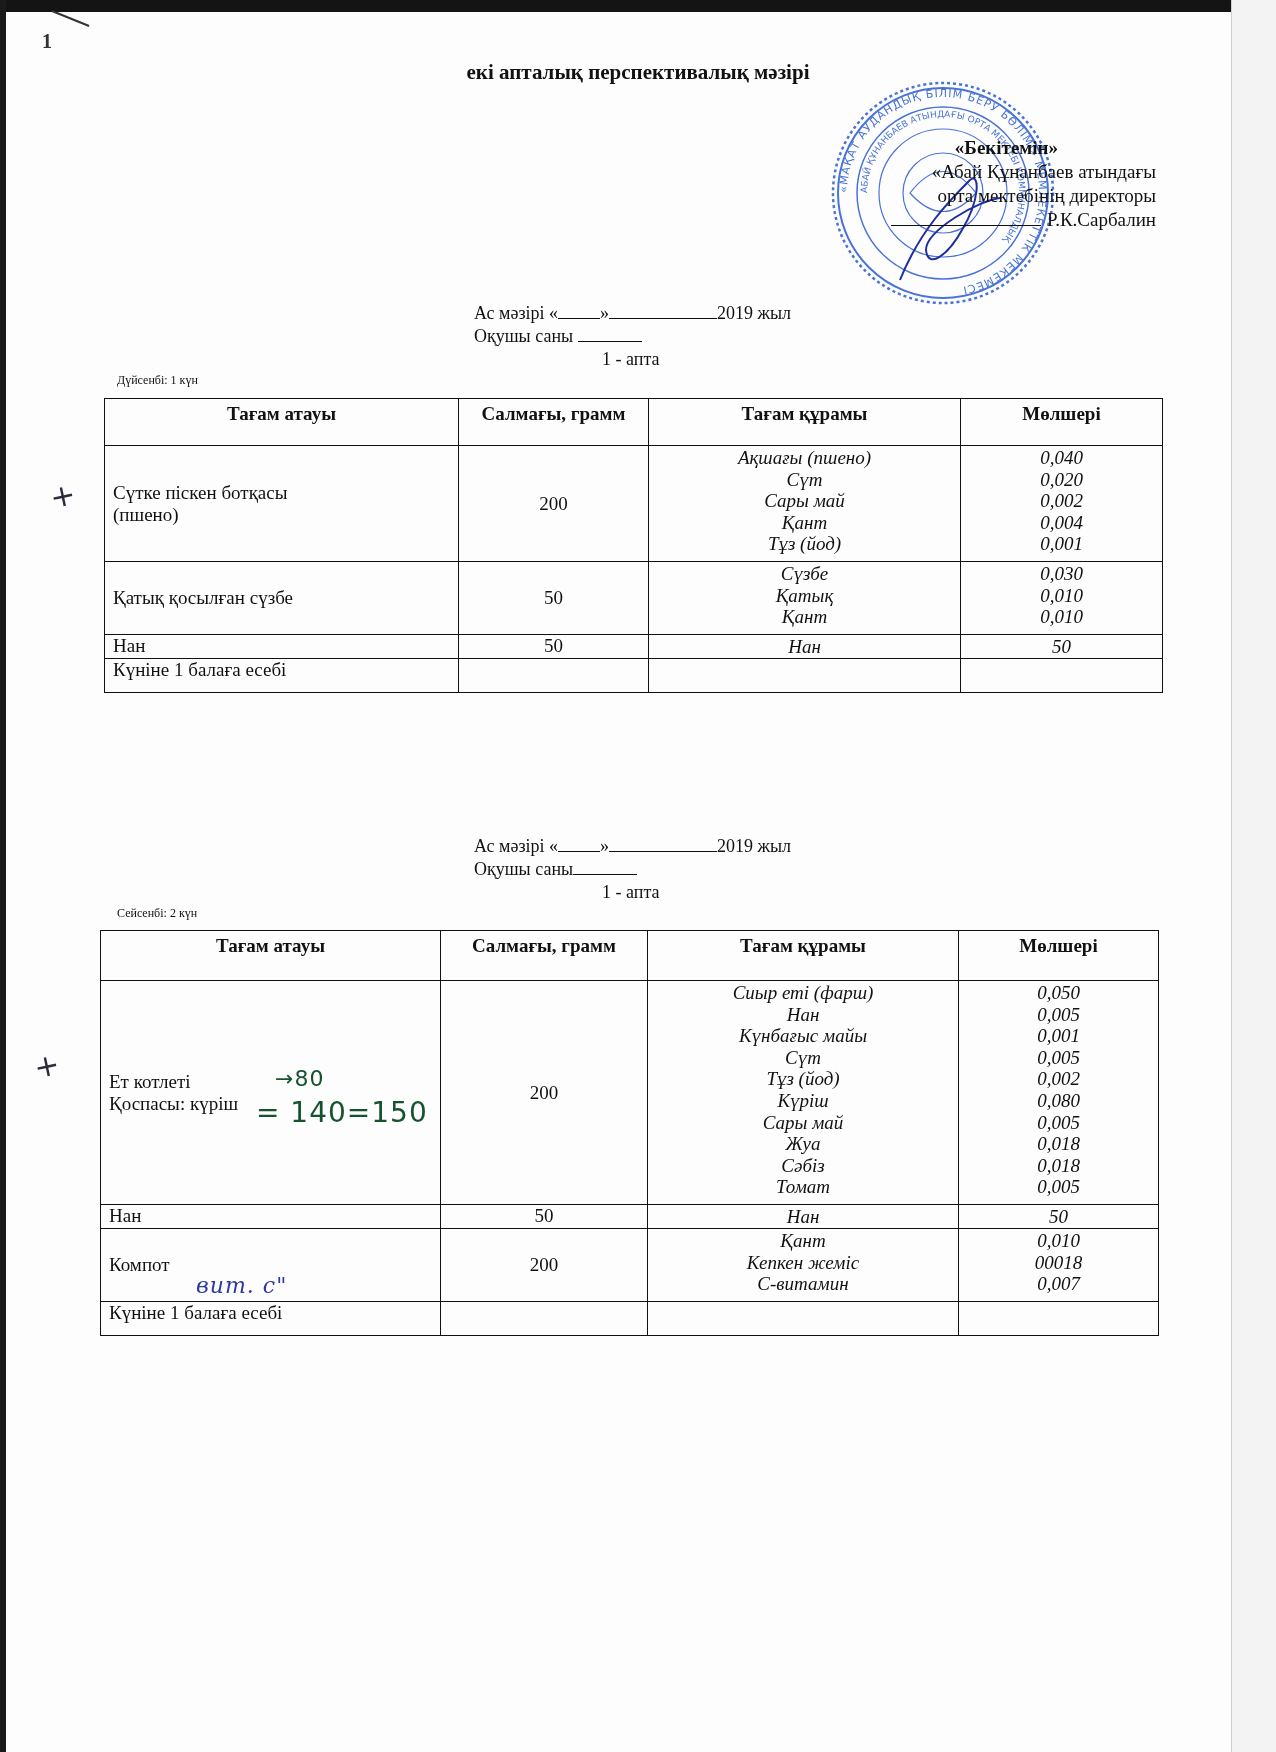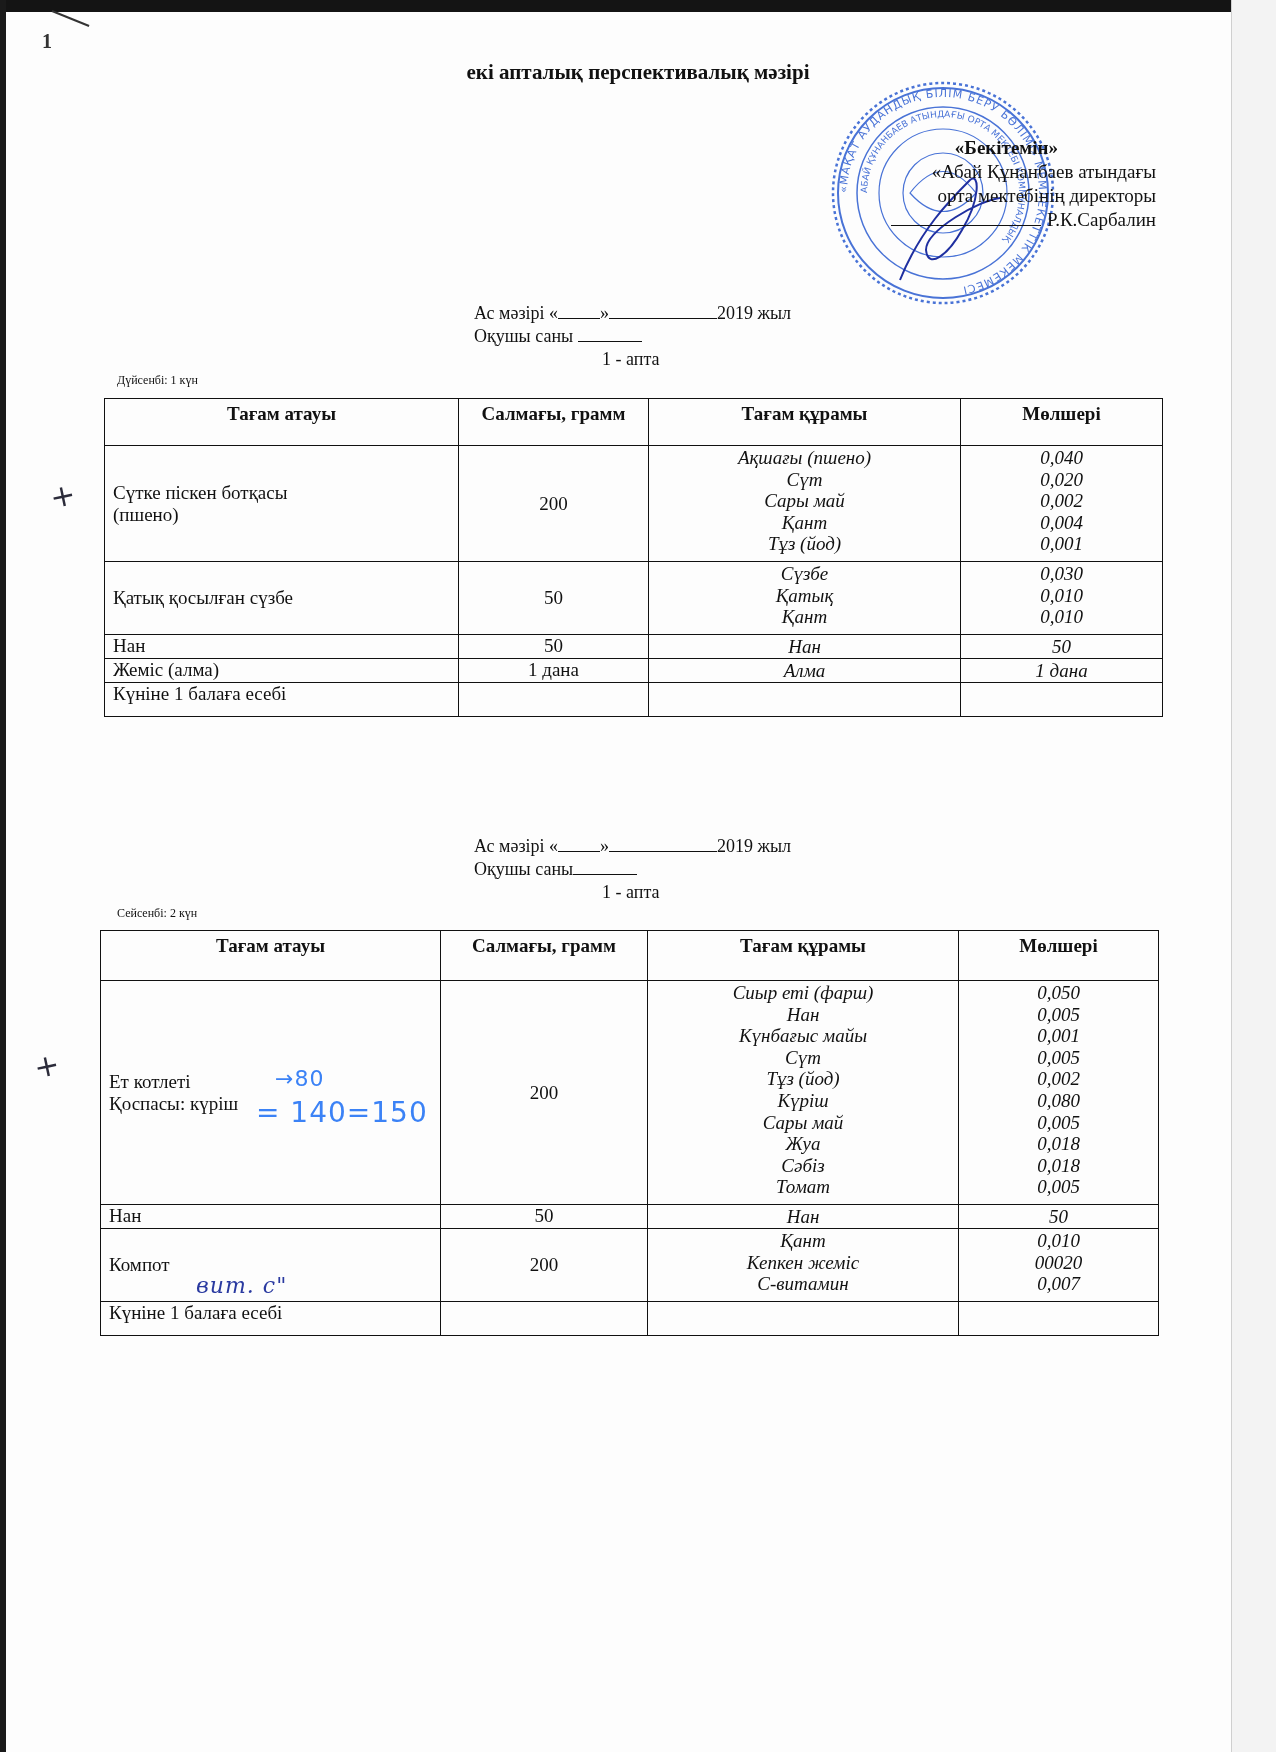--- a/index.html
+++ b/index.html
@@ -31,21 +31,21 @@
 
   table.menu { position: absolute; border-collapse: collapse; font-size: 19px; table-layout: fixed; }
   table.menu td, table.menu th { border: 1.6px solid #111; padding: 0 8px; }
   table.menu th { font-weight: bold; vertical-align: top; padding-top: 4px; text-align: center; }
   table.menu td.dish { text-align: left; vertical-align: middle; line-height: 22px; }
   table.menu td.weight { text-align: center; vertical-align: middle; line-height: 22px; }
   table.menu td.ing, table.menu td.qty { text-align: center; vertical-align: top; line-height: 21.6px; padding-top: 1px; }
   table.menu td.ing div, table.menu td.qty div { height: 21.6px; font-style: italic; }
 
   .margin-mark { position: absolute; font-family: "DejaVu Sans", sans-serif; color: #2b2b3a; font-size: 30px; transform: rotate(-12deg); }
-  .handwriting { position: absolute; font-family: "DejaVu Sans", sans-serif; color: #3b82f6; font-size: 26px; letter-spacing: 1px; }
+  .handwriting { position: absolute; font-family: "DejaVu Sans", sans-serif; color: #14532d; font-size: 26px; letter-spacing: 1px; }
   .handwriting.blue { color: #2a3aa0; font-style: italic; font-family: "DejaVu Serif", serif; font-size: 22px; }
 </style>
 </head>
 <body>
 
 <div class="scan-edge-top"></div>
 <div class="scan-edge-left"></div>
 <div class="scan-edge-right"></div>
 <div class="corner-fold"></div>
 
@@ -147,32 +147,20 @@
           <div>Нан</div>
         </td>
         <td class="weight" style="vertical-align: top;">50</td>
         <td class="ing">
           <div>Нан</div>
         </td>
         <td class="qty">
           <div>50</div>
         </td>
       </tr>
-      <tr style="height: 24px;">
-        <td class="dish" style="vertical-align: top;">
-          <div>Жеміс (алма)</div>
-        </td>
-        <td class="weight" style="vertical-align: top;">1 дана</td>
-        <td class="ing">
-          <div>Алма</div>
-        </td>
-        <td class="qty">
-          <div>1 дана</div>
-        </td>
-      </tr>
       <tr style="height: 34px;">
         <td class="dish" style="vertical-align: top;">
           <div>Күніне 1 балаға есебі</div>
         </td>
         <td class="weight" style="vertical-align: top;"></td>
         <td class="ing">
           <div></div>
         </td>
         <td class="qty">
           <div></div>
@@ -253,21 +241,21 @@
           <div>Компот</div>
         </td>
         <td class="weight">200</td>
         <td class="ing">
           <div>Қант</div>
           <div>Кепкен жеміс</div>
           <div>С-витамин</div>
         </td>
         <td class="qty">
           <div>0,010</div>
-          <div>00020</div>
+          <div>00018</div>
           <div>0,007</div>
         </td>
       </tr>
       <tr style="height: 34px;">
         <td class="dish" style="vertical-align: top;">
           <div>Күніне 1 балаға есебі</div>
         </td>
         <td class="weight" style="vertical-align: top;"></td>
         <td class="ing">
           <div></div>

